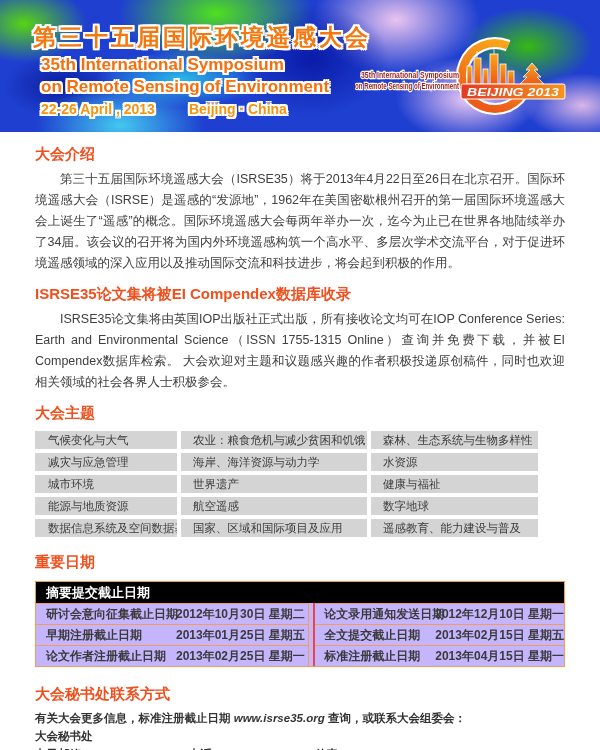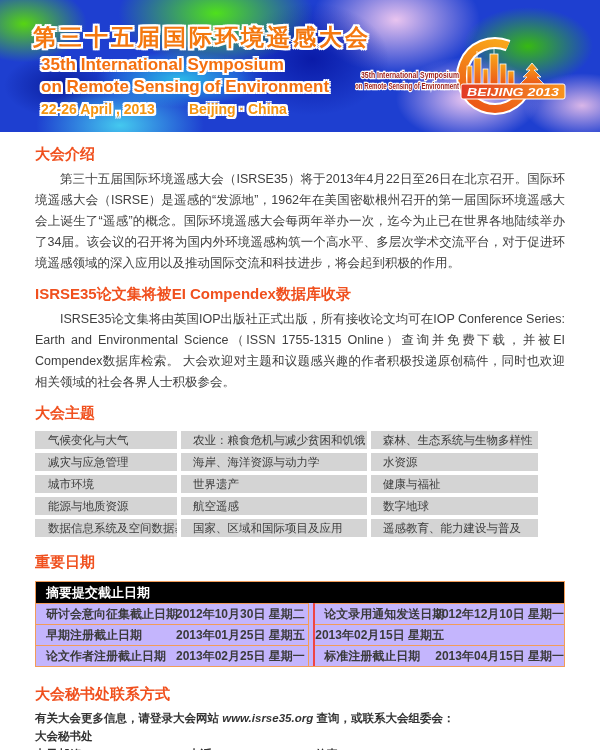--- a/index.html
+++ b/index.html
@@ -176,34 +176,35 @@
         <span class="dt-label">论文作者注册截止日期</span>
         <span class="dt-value">2013年02月25日 星期一</span>
       </div>
     </div>
     <div class="dt-half dt-right">
       <div class="dt-row">
         <span class="dt-label">论文录用通知发送日期</span>
         <span class="dt-value">2012年12月10日 星期一</span>
       </div>
       <div class="dt-row">
+        <span class="dt-label">全文提交截止日期</span>
         <span class="dt-value">2013年02月15日 星期五</span>
       </div>
       <div class="dt-row">
         <span class="dt-label">标准注册截止日期</span>
         <span class="dt-value">2013年04月15日 星期一</span>
       </div>
     </div>
   </div>
 </div>
 
 <h2 class="sec-h h-contact">大会秘书处联系方式</h2>
 <div class="contact">
   <div class="c-line">
-    <span>有关大会更多信息，请登录大会网站 </span><span class="c-site">www.isrse35.org</span><span> 查询，或联系大会组委会：</span>
+    <span>有关大会更多信息，标准注册截止日期 </span><span class="c-site">www.isrse35.org</span><span> 查询，或联系大会组委会：</span>
   </div>
   <div class="c-line">大会秘书处</div>
   <div class="c-line c-cols">
     <span class="c-w154">电子邮箱：isrse35@ceode.ac.cn</span>
     <span class="c-w126">电话：010-8217 8968</span>
     <span>传真：010-8217 8968</span>
   </div>
 
 </div>
 

